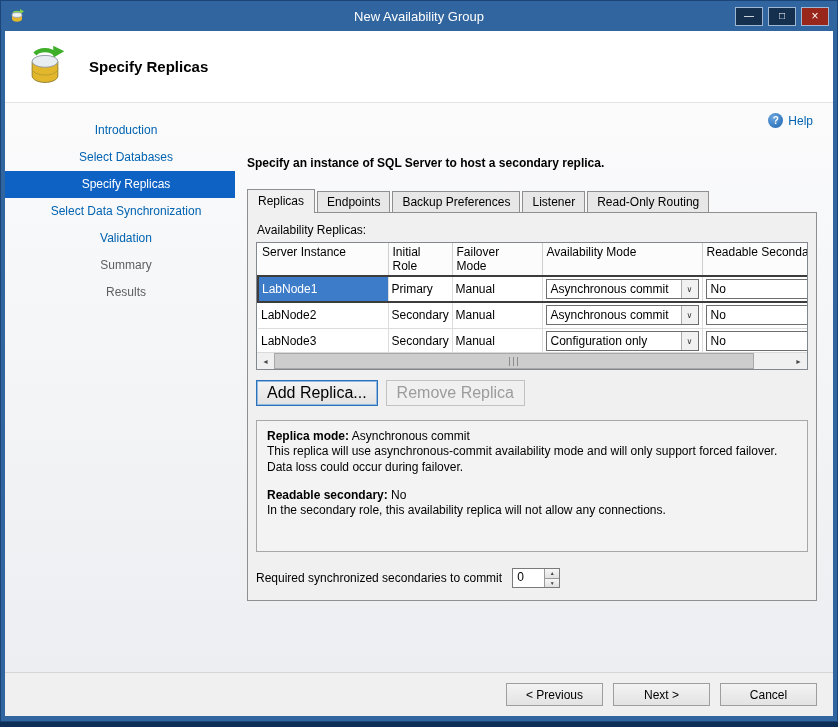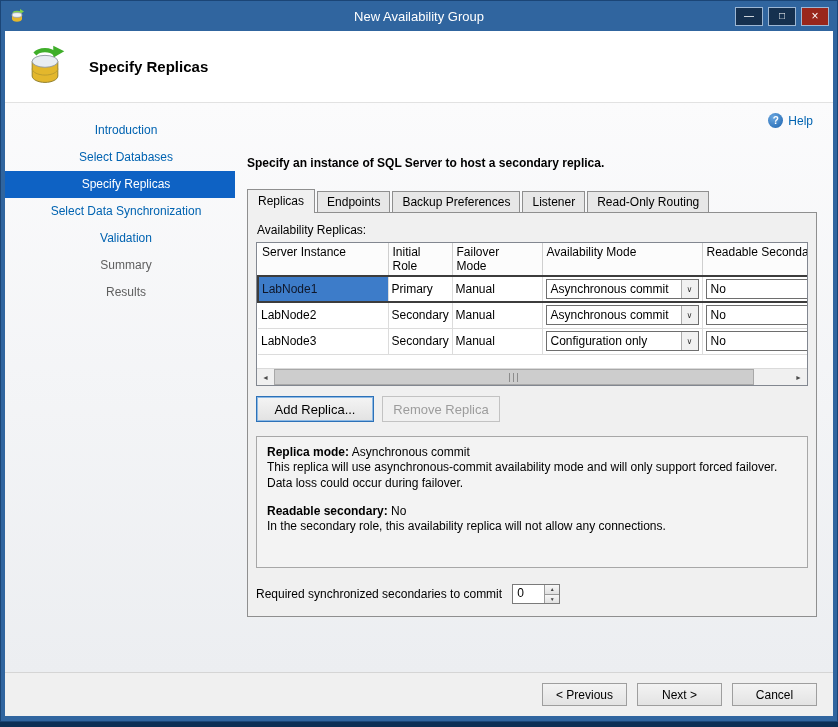--- a/index.html
+++ b/index.html
@@ -45,72 +45,72 @@
   .help { position: absolute; top: 10px; right: 20px; display: flex; align-items: center; gap: 5px; color: #0063b1; }
   .help-icon { width: 15px; height: 15px; border-radius: 50%; background: radial-gradient(circle at 35% 30%, #6aa7e0, #1b62ae); color: #fff; font-size: 10px; font-weight: bold; display: flex; align-items: center; justify-content: center; }
   .instruction { margin-top: 43px; font-weight: bold; }
   
   .tabs { display: flex; align-items: flex-end; margin-top: 18px; position: relative; z-index: 2; }
   .tab { border: 1px solid #8f8f8f; border-bottom: none; background: #e7e7e7; padding: 3px 9px; margin-right: 2px; white-space: nowrap; }
   .tab.active { background: #f0f0f0; padding: 4px 10px 5px; position: relative; top: 1px; }
   .panel { border: 1px solid #8f8f8f; background: #f0f0f0; padding: 8px; position: relative; z-index: 1; }
   .replicas-label { margin: 2px 0 5px 1px; }
   
-  .grid-wrap { position: relative; height: 144px; background: #fff; border: 1px solid #828790; overflow: hidden; }
+  .grid-wrap { position: relative; height: 128px; background: #fff; border: 1px solid #828790; overflow: hidden; }
   table { border-collapse: collapse; table-layout: fixed; width: 594px; }
   th {
     font-weight: normal; text-align: left; vertical-align: top;
     padding: 2px 4px; background: #fcfcfc;
     border-right: 1px solid #cfcfcf; border-bottom: 1px solid #cfcfcf;
     height: 33px; overflow: hidden; white-space: nowrap;
   }
   th.wrapword { white-space: normal; word-spacing: 100vw; }
   td {
     padding: 1px 3px; height: 26px; vertical-align: middle;
     border-right: 1px solid #dcdcdc; border-bottom: 1px solid #dcdcdc;
     overflow: hidden; white-space: nowrap; background: #fff;
   }
-  td.sel { background: #3d7cc9; color: #0f172a; }
+  td.sel { background: #3d7cc9; color: #ffffff; }
   tr.selected td { border-top: 2px solid #3c3c3c; border-bottom: 2px solid #3c3c3c; }
   tr.selected td:first-child { border-left: 2px solid #3c3c3c; }
   .combo { display: flex; align-items: center; border: 1px solid #6e6e6e; height: 20px; background: #fff; color: #000; }
   .combo-txt { flex: 1 1 auto; padding: 0 4px; overflow: hidden; white-space: nowrap; }
   .combo-arrow { width: 17px; align-self: stretch; border-left: 1px solid #ababab; background: #f1f1f1; display: flex; align-items: center; justify-content: center; font-size: 8px; color: #333; }
   .robox { display: flex; align-items: center; border: 1px solid #6e6e6e; height: 20px; background: #fff; color: #000; width: 140px; padding: 0 4px; }
   
   .hscroll { position: absolute; left: 0; right: 0; bottom: 0; height: 17px; background: #f0f0f0; display: flex; border-top: 1px solid #dadada; }
   .scroll-btn { width: 17px; height: 100%; display: flex; align-items: center; justify-content: center; font-size: 7px; color: #4a4a4a; background: #f0f0f0; }
   .scroll-btn.right { margin-left: auto; }
   .scroll-thumb { width: 480px; background: #cdcdcd; border: 1px solid #a8a8a8; display: flex; align-items: center; justify-content: center; }
   .grip { width: 10px; height: 9px; background: repeating-linear-gradient(90deg, #8c8c8c 0 1px, transparent 1px 4px); }
   
   .btn-row { margin-top: 10px; display: flex; gap: 8px; }
   .push-btn {
     min-width: 118px; height: 26px; padding: 0 10px;
     display: flex; align-items: center; justify-content: center;
     background: linear-gradient(#f4f4f4, #e2e2e2); border: 1px solid #8f8f8f;
-    font-family: inherit; font-size: 13px;
+    font-family: inherit; font-size: 16px;
   }
   .push-btn.focus { border: 1px solid #2c71b8; box-shadow: inset 0 0 0 1px #8db9e4; }
   .push-btn.disabled { color: #9c9c9c; background: #f0f0f0; border-color: #c2c2c2; }
   
   .summary { margin-top: 14px; border: 1px solid #a7a7a7; background: #f3f3f3; padding: 8px 10px; min-height: 132px; line-height: 1.28; }
   .sum-title { font-weight: bold; margin-bottom: 14px; }
   .sum-label { font-weight: bold; }
   .sum-desc { margin-bottom: 13px; }
   
   .quorum-row { margin-top: 16px; display: flex; align-items: center; padding-bottom: 4px; }
   .spinner { display: flex; width: 48px; height: 20px; border: 1px solid #7a7a7a; background: #fff; margin-left: 10px; }
   .spin-val { flex: 1 1 auto; padding: 1px 4px; }
   .spin-btns { width: 15px; display: flex; flex-direction: column; border-left: 1px solid #9a9a9a; flex: 0 0 auto; }
   .spin-btn { flex: 1 1 50%; font-size: 5px; line-height: 1; display: flex; align-items: center; justify-content: center; background: linear-gradient(#f7f7f7, #e1e1e1); color: #444; }
   .spin-btn + .spin-btn { border-top: 1px solid #9a9a9a; }
   
   .footer { height: 44px; flex: 0 0 auto; display: flex; align-items: center; justify-content: flex-end; gap: 10px; padding-right: 16px; background: #f0f0f0; border-top: 1px solid #d5d5d5; }
-  .btn { width: 85px; height: 23px; background: linear-gradient(#f3f3f3, #e3e3e3); border: 1px solid #9e9e9e; font-family: inherit; font-size: 12px; }
+  .btn { width: 97px; height: 23px; background: linear-gradient(#f3f3f3, #e3e3e3); border: 1px solid #9e9e9e; font-family: inherit; font-size: 12px; }
 </style>
 </head>
 <body>
 
 <div class="window">
 
   <div class="titlebar">
     <span class="app-icon">
       <svg viewBox="0 0 16 16" width="16" height="16">
         <path d="M4 5 A 5 3 0 0 1 12 5" fill="none" stroke="#7fd24a" stroke-width="2"></path>

